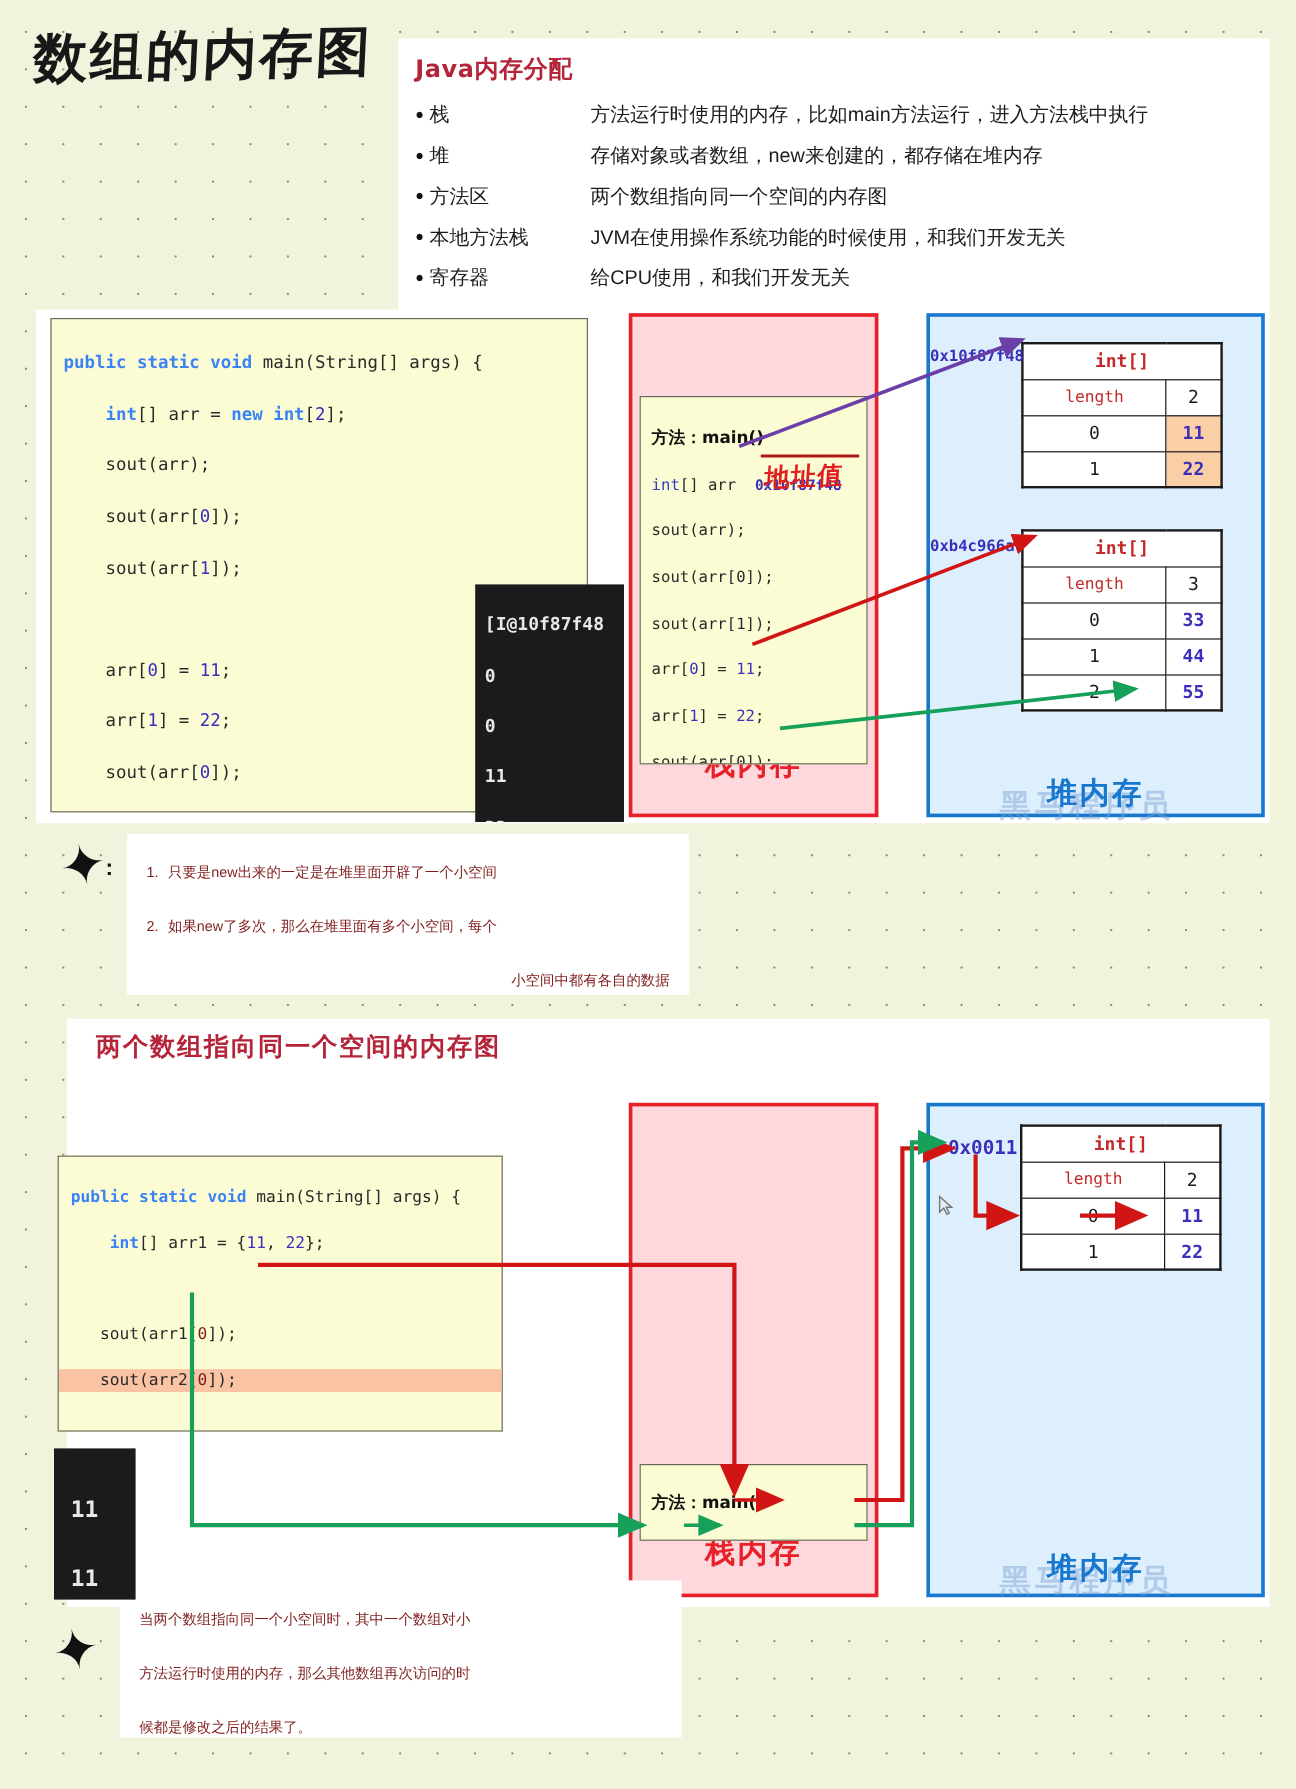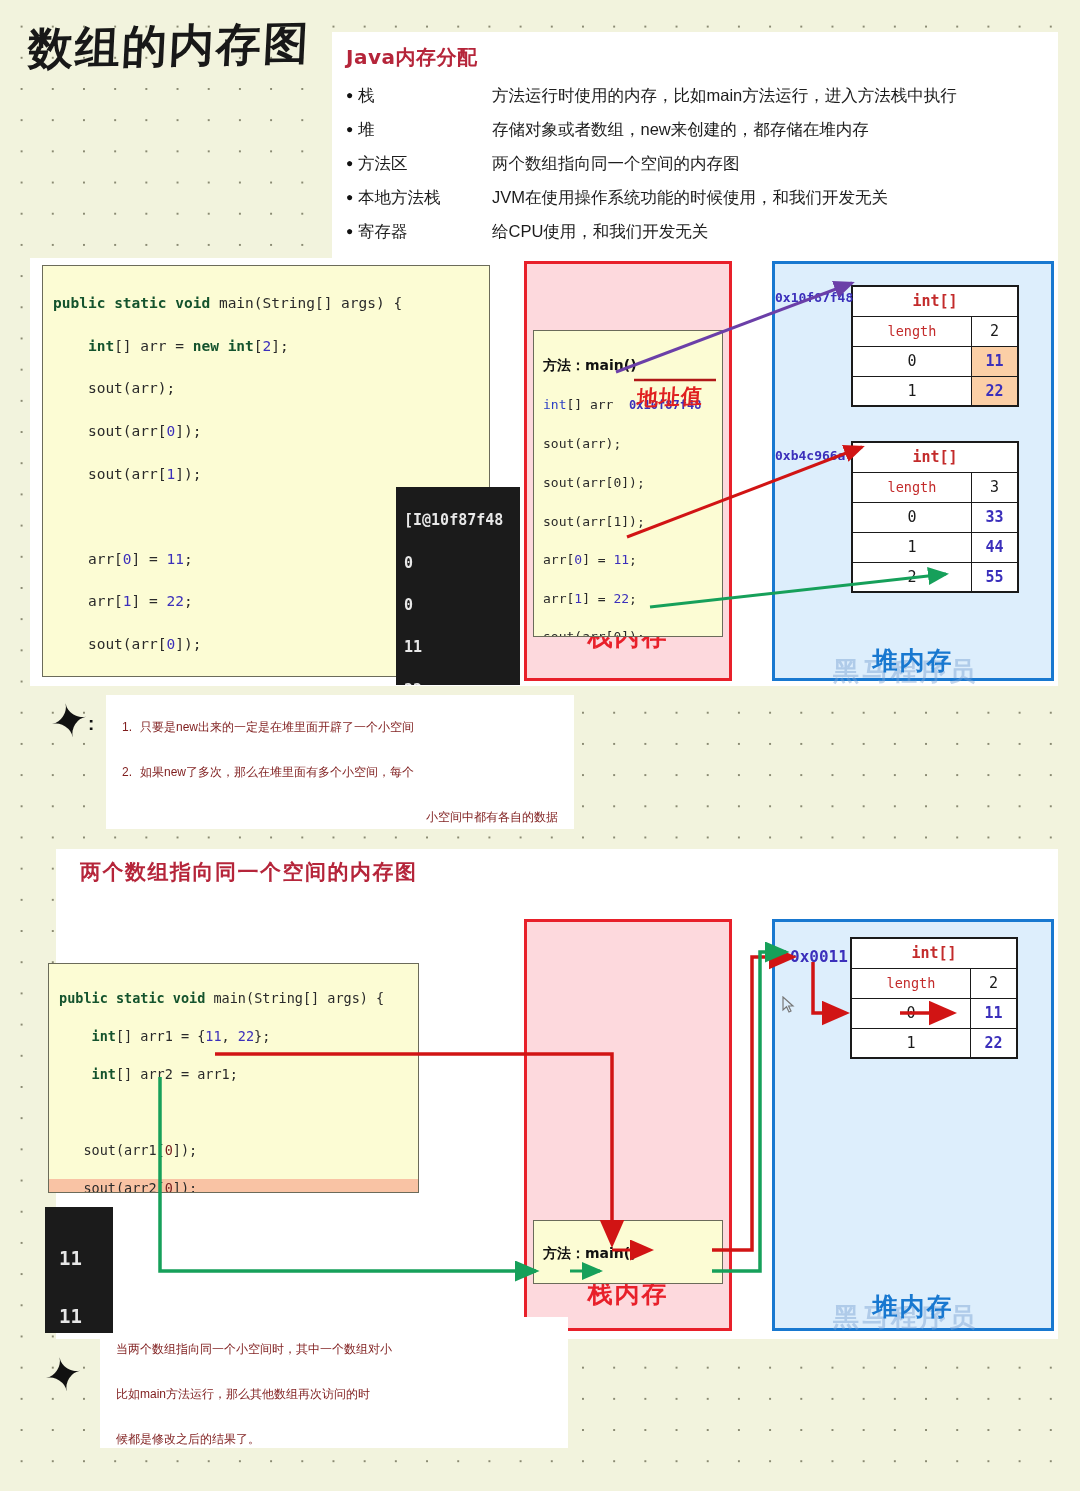--- a/index.html
+++ b/index.html
@@ -78,21 +78,21 @@
     border: 1.5px solid #6b6b5a;
     font-family: "DejaVu Sans Mono", "Liberation Mono", monospace;
     font-size: 14.5px;
     line-height: 21.3px;
     color: #2a2a2a;
     padding: 6px 0 6px 10px;
     white-space: pre;
     overflow: hidden;
   }
   .code-box .line { height: 21.3px; }
-  .kw   { color: #14532d; font-weight: 700; }
+  .kw   { color: #3b82f6; font-weight: 700; }
   .typ  { color: #2b3fc4; }
   .num  { color: #3b2fbb; }
   .idx  { color: #7a2020; }
   .hl   { background: #f9c3a4; display: block; margin-left: -10px; padding-left: 10px; }
 
   
   .console {
     position: absolute;
     background: #1b1b1b;
     color: #e8e8e8;
@@ -442,21 +442,20 @@
   </div>
 </div>
 
 <div class="section2-card" style="left:56px; top:849px; width:1002px; height:490px;"></div>
 
 <div class="section2-title" style="left:80px; top:858px;">两个数组指向同一个空间的内存图</div>
 
 <div class="code-box" style="left:48px; top:963px; width:371px; height:230px; font-size:13.5px; line-height:19px;">
 <div class="line" style="height:19px"><span class="kw">public</span> <span class="kw">static</span> <span class="kw">void</span> main(String[] args) {</div>
 <div class="line" style="height:19px">    <span class="kw">int</span>[] arr1 = {<span class="num">11</span>, <span class="num">22</span>};</div>
-<div class="line" style="height:19px">    <span class="kw">int</span>[] arr2 = arr1;</div>
 <div class="line" style="height:19px"> </div>
 <div class="line" style="height:19px">   sout(arr1[<span class="idx">0</span>]);</div>
 <div class="line hl" style="height:19px">   sout(arr2[<span class="idx">0</span>]);</div>
 
 
 
 
 
 
 </div>
@@ -505,21 +504,21 @@
   </table>
 
 <svg class="cursor-arrow" style="left:782px; top:996px;" width="14" height="18" viewBox="0 0 14 18">
   <path d="M1,1 L1,14 L4.5,10.8 L7,16 L9,15 L6.6,10 L11,10 Z" fill="none" stroke="#777" stroke-width="1.2"></path>
 </svg>
 
 <div class="star" style="left:44px; top:1352px;">✦</div>
 
 <div class="note-box" style="left:100px; top:1317px; width:468px; height:131px;">
   <div class="note-line">当两个数组指向同一个小空间时，其中一个数组对小</div>
-  <div class="note-line">比如main方法运行，那么其他数组再次访问的时</div>
+  <div class="note-line">方法运行时使用的内存，那么其他数组再次访问的时</div>
   <div class="note-line">候都是修改之后的结果了。</div>
 </div>
 
 <svg class="overlay">
   <defs>
     <marker id="ah-purple" markerWidth="8" markerHeight="8" refX="6" refY="3" orient="auto">
       <path d="M0,0 L7,3 L0,6 z" fill="#6b3fa8"></path>
     </marker>
     <marker id="ah-red" markerWidth="8" markerHeight="8" refX="6" refY="3" orient="auto">
       <path d="M0,0 L7,3 L0,6 z" fill="#d11414"></path>

